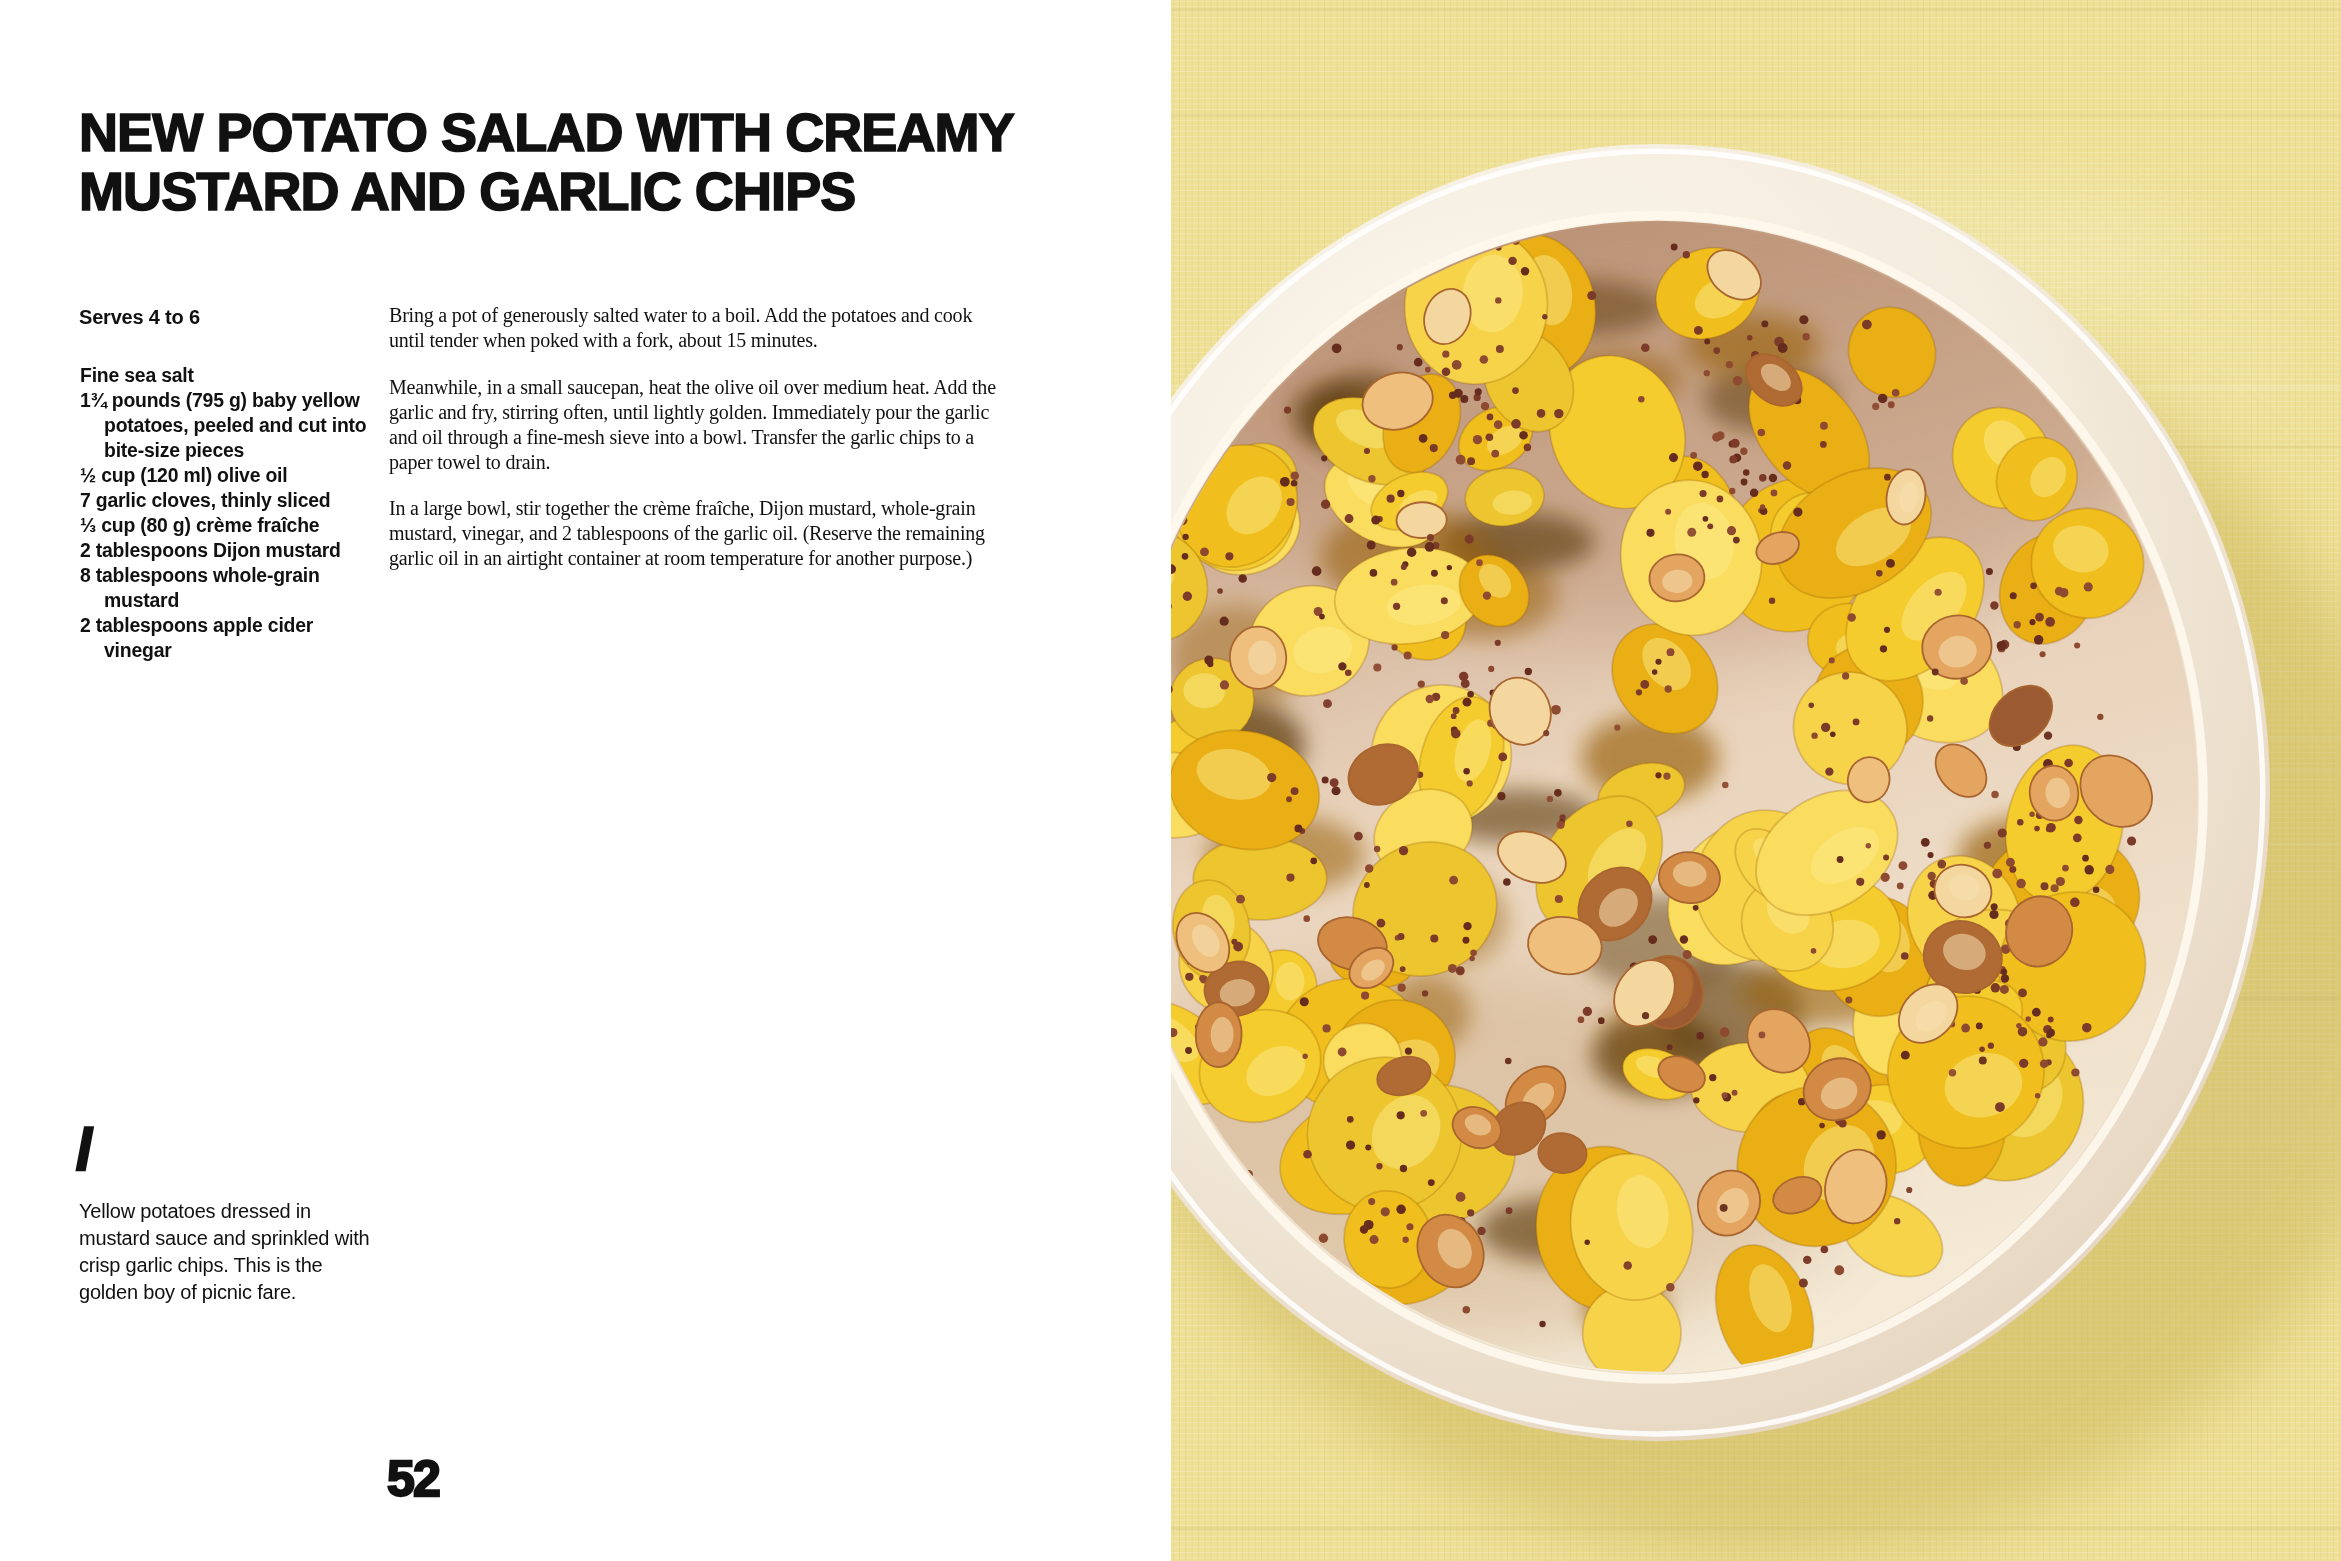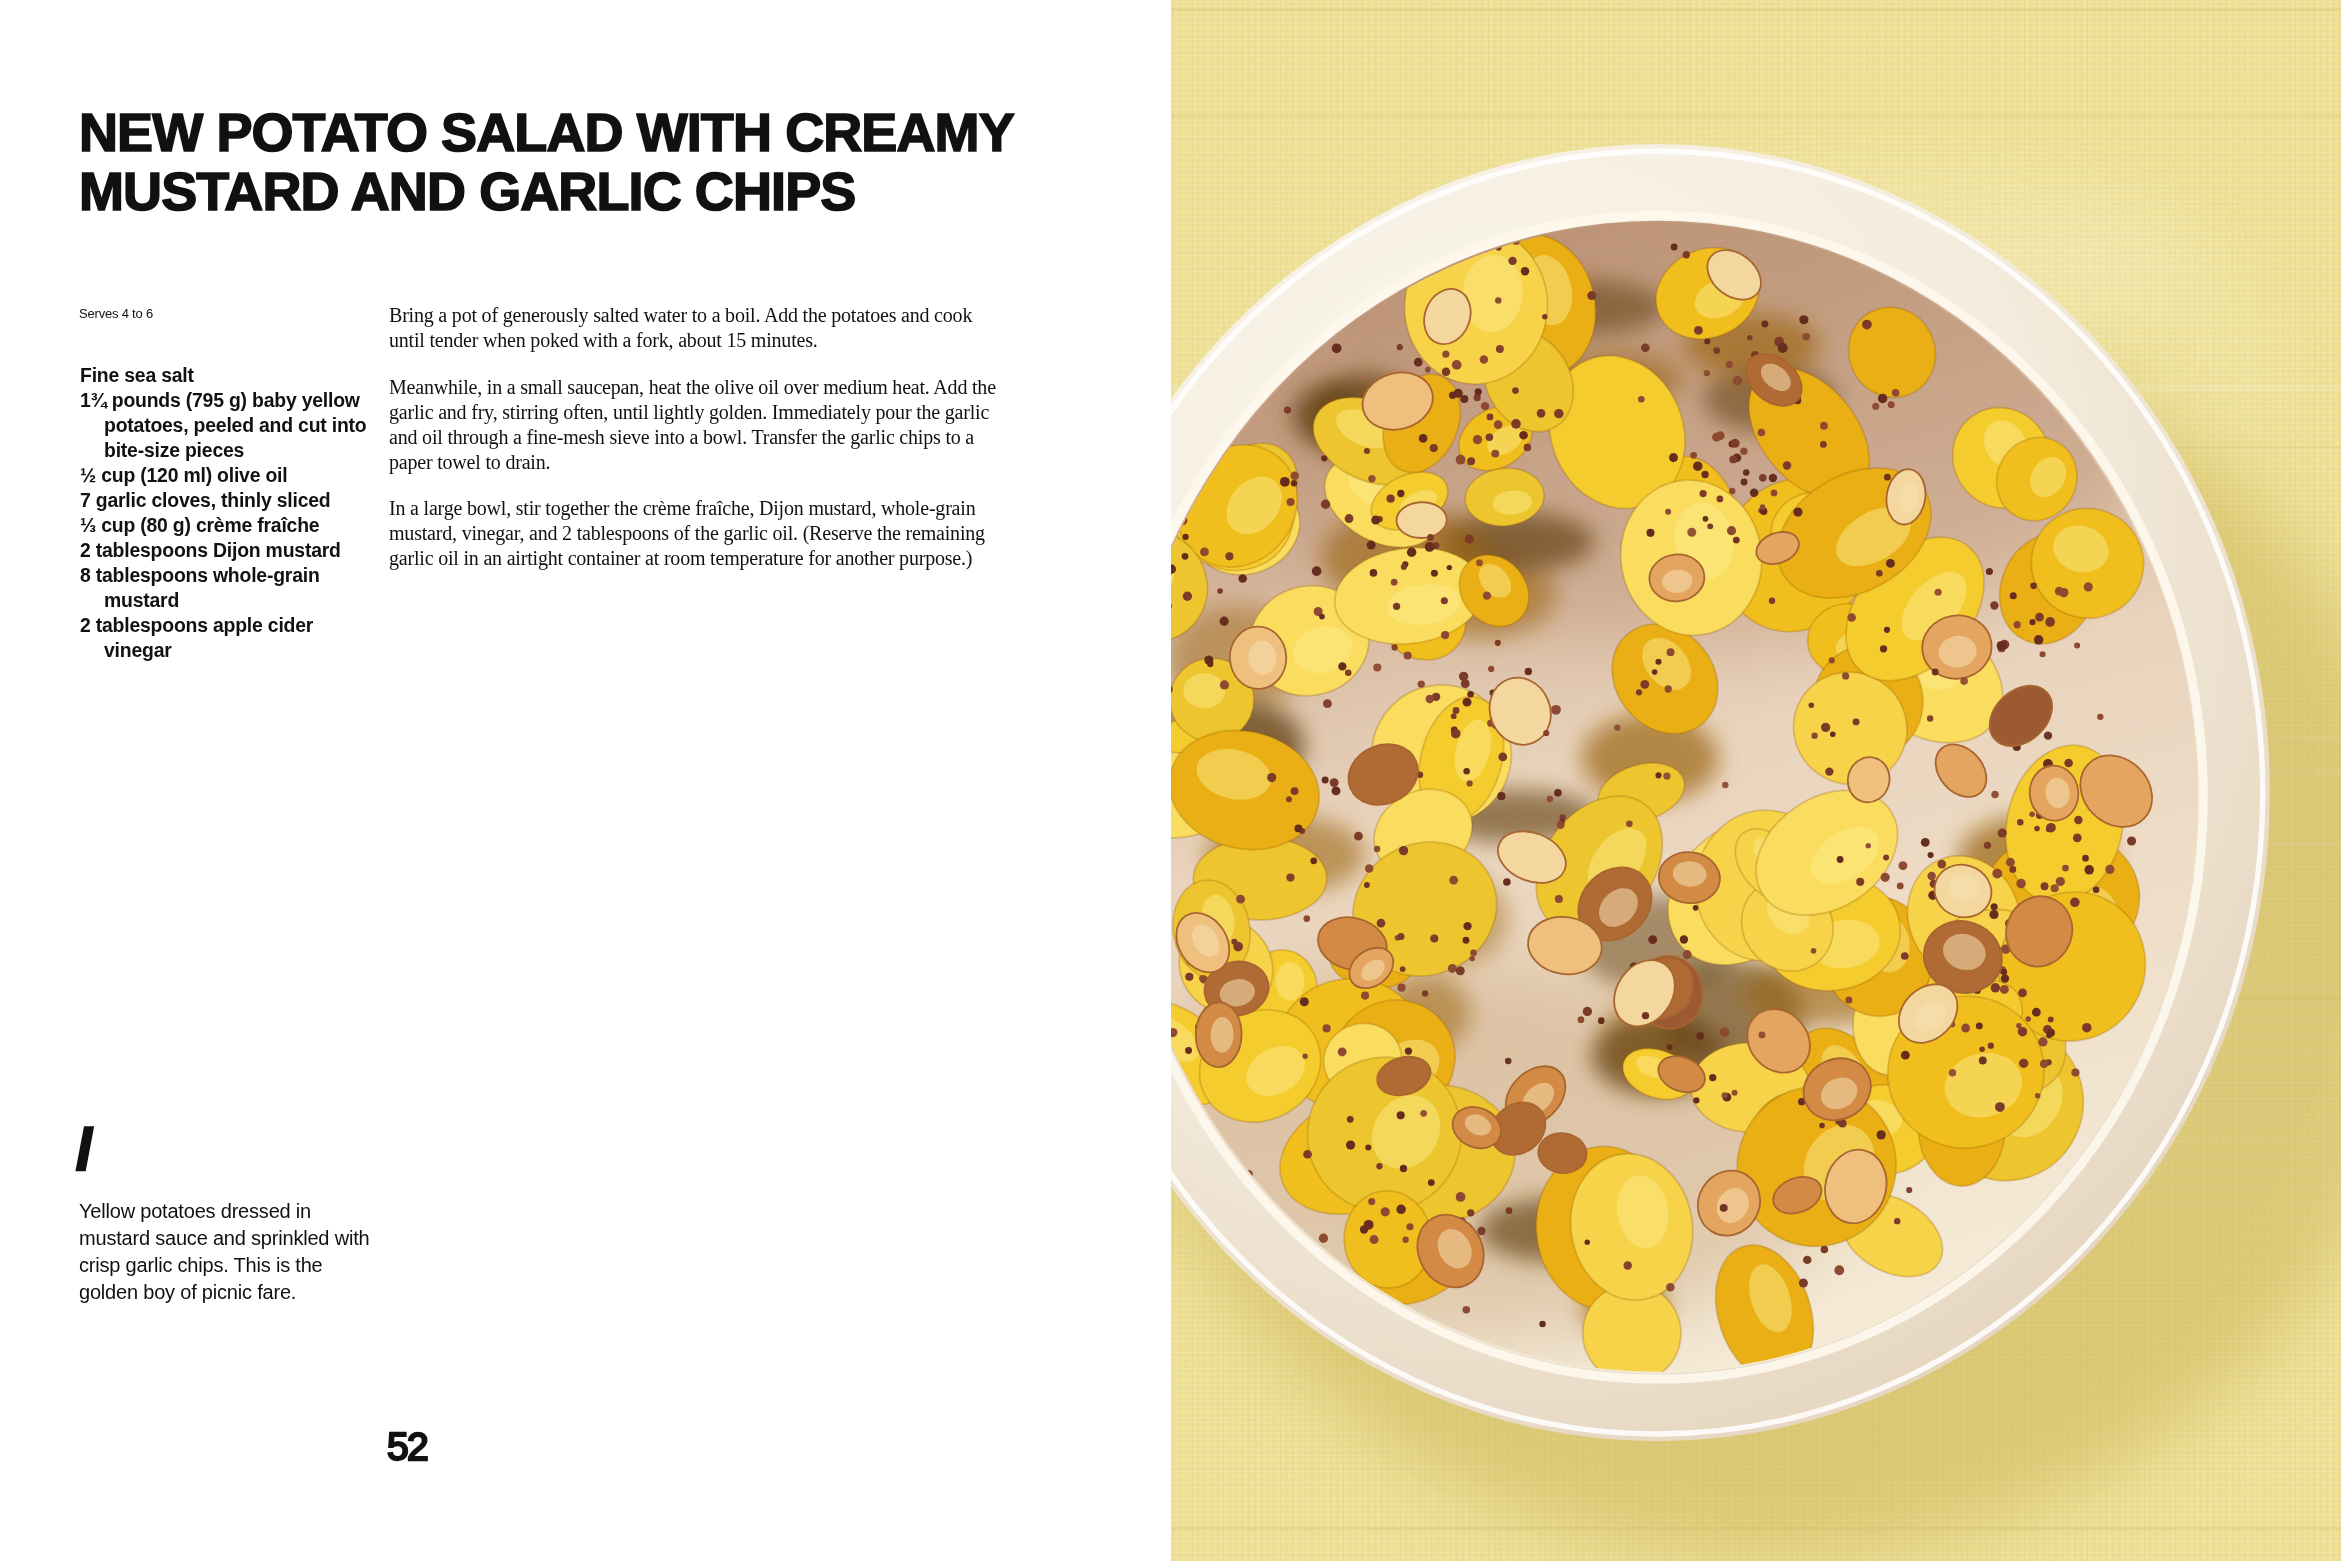--- a/index.html
+++ b/index.html
@@ -8,36 +8,36 @@
     background:#ffffff;font-family:"Liberation Sans",sans-serif;color:#111111;
   }
   .abs{position:absolute;}
   
   .recipe-title{
     left:79px;top:67px;width:1072px;
     font-size:54px;line-height:59px;font-weight:900;letter-spacing:-0.9px;
     -webkit-text-stroke:1.6px #111;text-transform:uppercase;
   }
   .recipe-title span{display:block;}
-  .serves{left:79px;top:306px;font-size:13px;font-weight:normal;letter-spacing:-0.2px;}
+  .serves{left:79px;top:306px;font-size:20px;font-weight:bold;letter-spacing:-0.2px;}
   .ingredients{
     left:79px;top:362px;width:299px;
     font-size:19.4px;line-height:25px;font-weight:bold;letter-spacing:-0.2px;
     list-style:none;margin:1px;padding:0;
   }
   .ingredients li{padding-left:24px;text-indent:-24px;margin:0;}
   .steps{left:389px;top:303px;width:622px;font-size:20px;line-height:25px;letter-spacing:-0.2px;}
   .steps p{margin:0 0 21.6px 0;font-family:Liberation Serif, serif;}
   .note-mark{
     left:77px;top:1121px;font-size:56px;line-height:56px;font-weight:900;
     -webkit-text-stroke:3.6px #111;
   }
   .note{left:79px;top:1198px;width:301px;font-size:20px;line-height:27px;font-weight:normal;letter-spacing:-0.2px;}
   .page-number{
-    left:387px;top:1420px;font-size:39px;line-height:54px;font-weight:400;
+    left:387px;top:1452px;font-size:50px;line-height:54px;font-weight:700;
     letter-spacing:-1.8px;-webkit-text-stroke:2.3px #111;
   }
   
   .photo-wrap{left:1171px;top:0;width:1171px;height:1561px;}
   .photo-wrap svg{display:block;width:1171px;height:1561px;}
 </style>
 </head>
 <body>
 
 <div class="spread">

